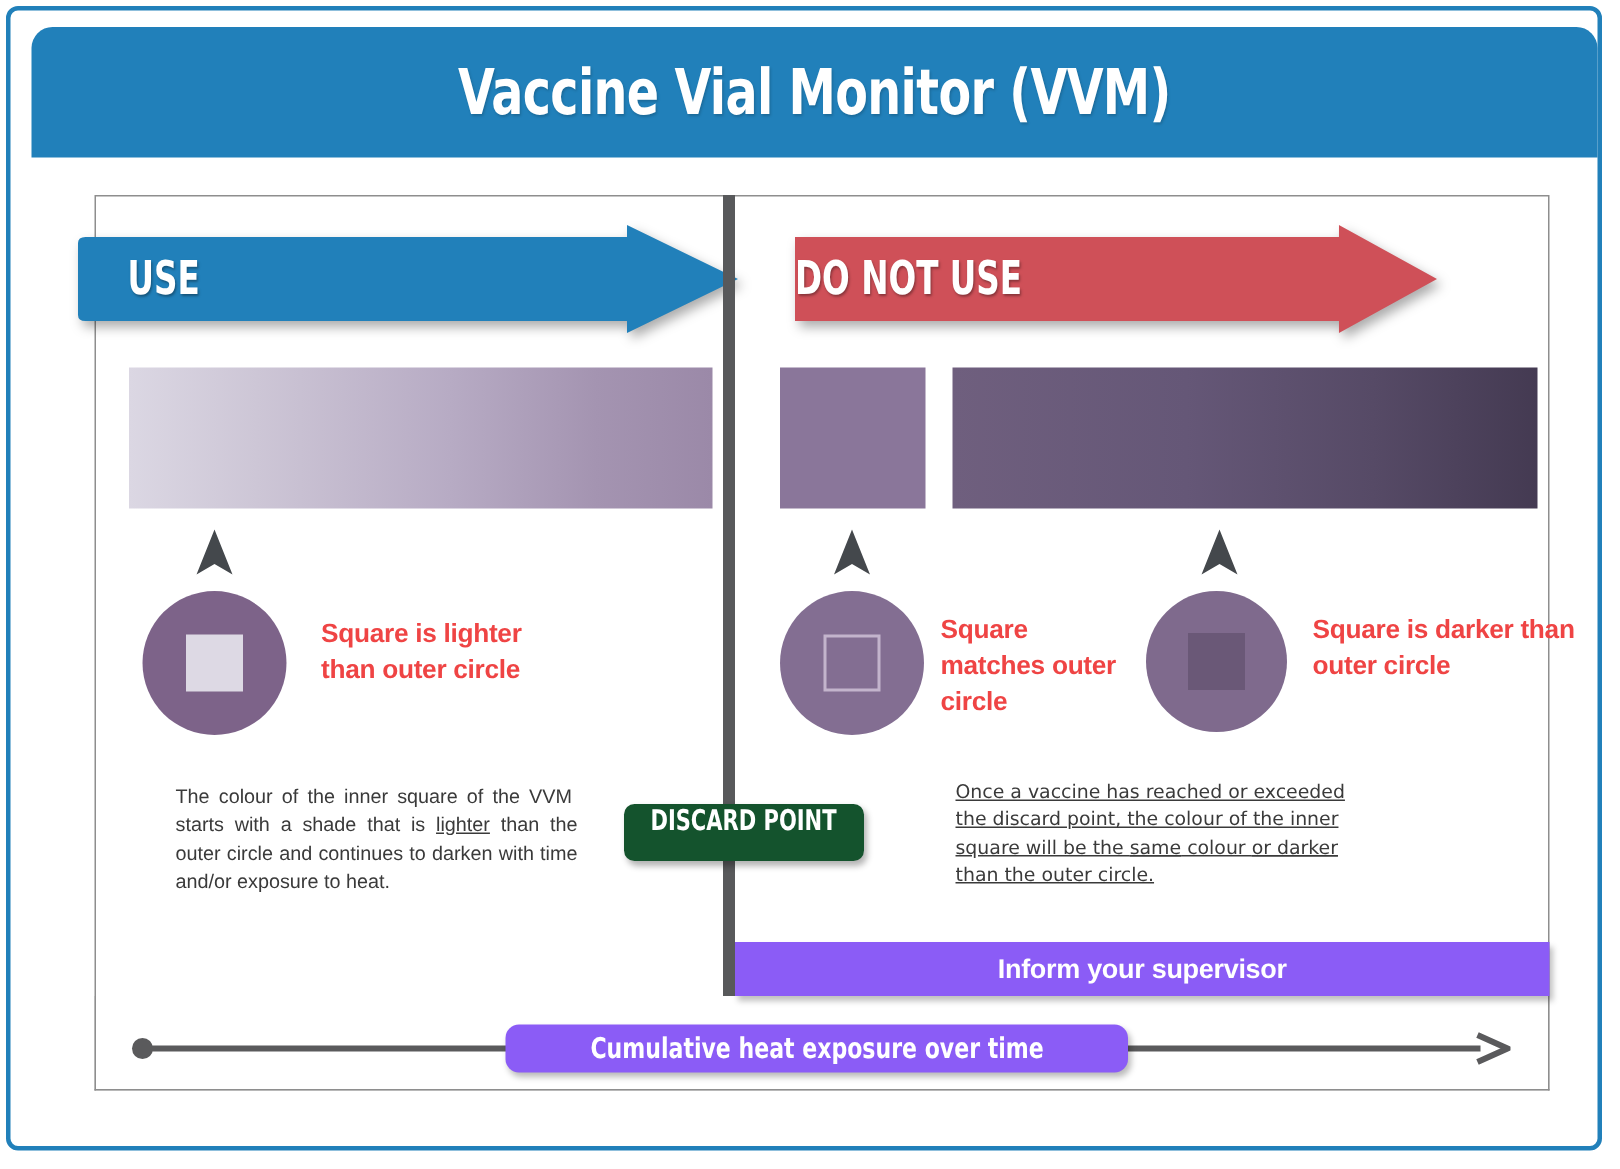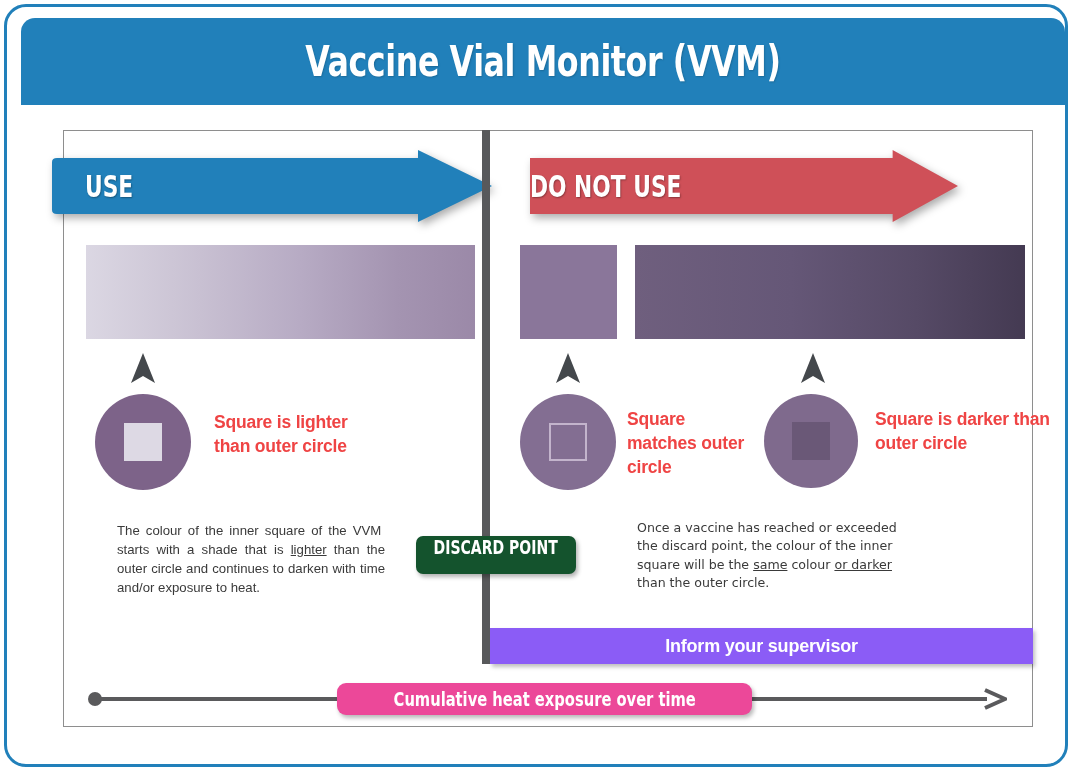--- a/index.html
+++ b/index.html
@@ -3,21 +3,21 @@
 <meta charset="utf-8">
 <style>
   html,body{margin:0;padding:0;}
   body{
     width:1080px;height:779px;background:#ffffff;
     font-family:"Liberation Sans","DejaVu Sans",sans-serif;
     overflow:hidden;
   }
   .frame{
     position:absolute;left:4px;top:4px;width:1064px;height:763px;
-    border:3px solid #2180ba;border-radius:22px;box-sizing:border-box;
+    border:3px solid #2180ba;border-radius:8px;box-sizing:border-box;
     background:#ffffff;
   }
   .header{
     position:absolute;left:14px;top:11px;width:1044px;height:87px;
     background:#2180ba;border-radius:14px 14px 0 0;
     display:flex;align-items:center;justify-content:center;
   }
   .header-title{
     color:#ffffff;font-size:42px;font-weight:bold;letter-spacing:-0.5px;
     font-family:"DejaVu Sans Condensed","Liberation Sans",sans-serif;
@@ -86,21 +86,21 @@
     line-height:1.38;letter-spacing:-0.2px;
   }
   .cap1{left:207px;top:403px;width:160px;}
   .cap2{left:620px;top:400px;width:130px;}
   .cap3{left:868px;top:400px;width:175px;}
 
   
   .para{position:absolute;font-size:13.2px;color:#3a3a3a;line-height:1.45;}
   .para-left{left:110px;top:514px;width:268px;text-align:justify;}
   .para-right{left:630px;top:512px;width:268px;text-align:left;
-    font-family:"DejaVu Sans","Liberation Sans",sans-serif;font-size:12.6px;}
+    font-family:"DejaVu Sans","Liberation Sans",sans-serif;font-size:12.6px;text-decoration:underline;}
   .para u{text-decoration:underline;margin-top:28px;}
 
   
   .discard{
     position:absolute;left:409px;top:529px;width:160px;height:38px;
     background:#14532d;border-radius:7px;display:flex;align-items:flex-start;justify-content:center;
     z-index:9;box-shadow:2px 3px 4px rgba(0,0,0,0.3);
   }
   .discard span{
     color:#ffffff;font-size:19px;font-weight:bold;
@@ -114,21 +114,21 @@
     background:#8b5cf6;display:flex;align-items:center;justify-content:center;
     box-shadow:2px 3px 4px rgba(0,0,0,0.25);
   }
   .inform span{color:#fff;font-size:18px;font-weight:bold;letter-spacing:-0.2px;}
 
   
   .timeline{position:absolute;left:80px;top:672px;width:920px;height:40px;}
   .timeline svg{position:absolute;left:0;top:0;width:100%;height:100%;}
   .tl-label{
     position:absolute;left:250px;top:4px;width:415px;height:32px;
-    background:#ec4899;border-radius:9px;display:flex;align-items:center;justify-content:center;
+    background:#8b5cf6;border-radius:9px;display:flex;align-items:center;justify-content:center;
     box-shadow:2px 3px 4px rgba(0,0,0,0.28);
   }
   .tl-label span{
     color:#ffffff;font-size:19px;font-weight:bold;
     font-family:"DejaVu Sans Condensed","Liberation Sans",sans-serif;
     transform:scaleX(0.86);transform-origin:center;white-space:nowrap;
   }
 </style>
 </head>
 <body>

